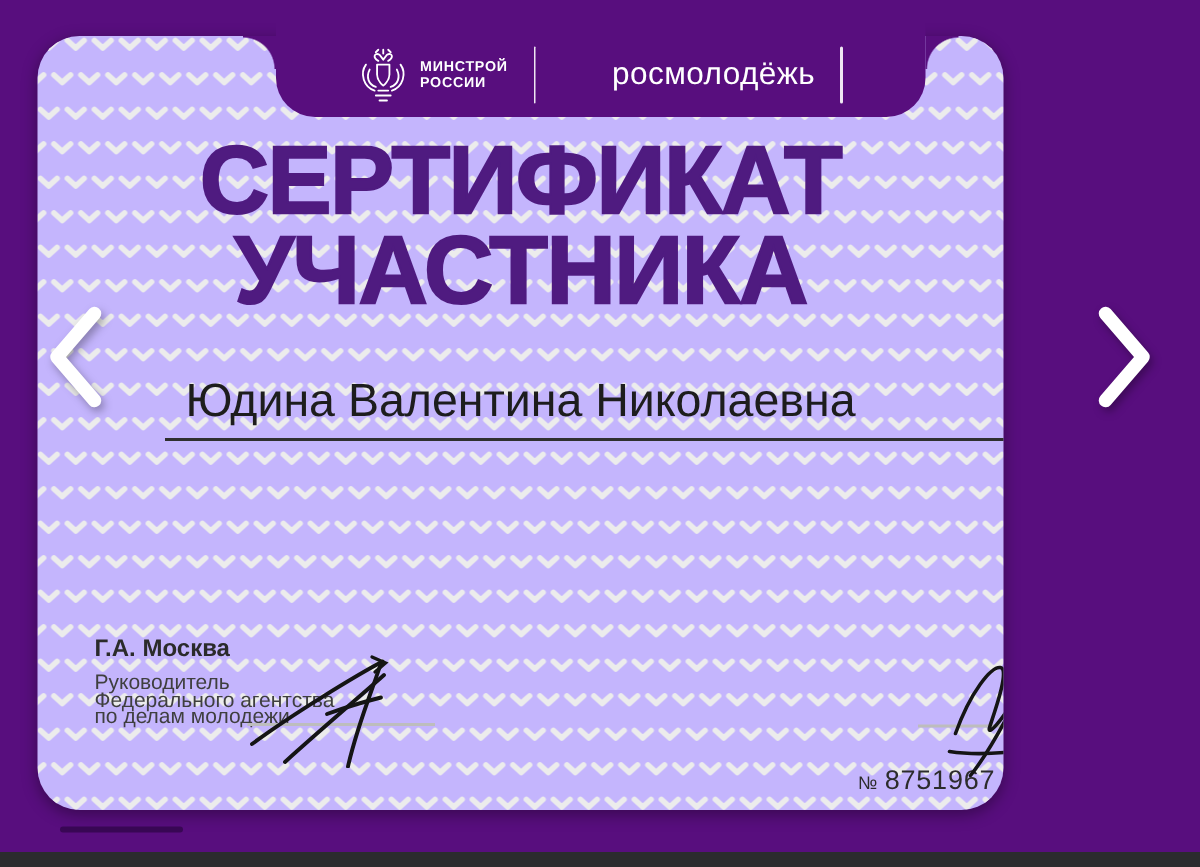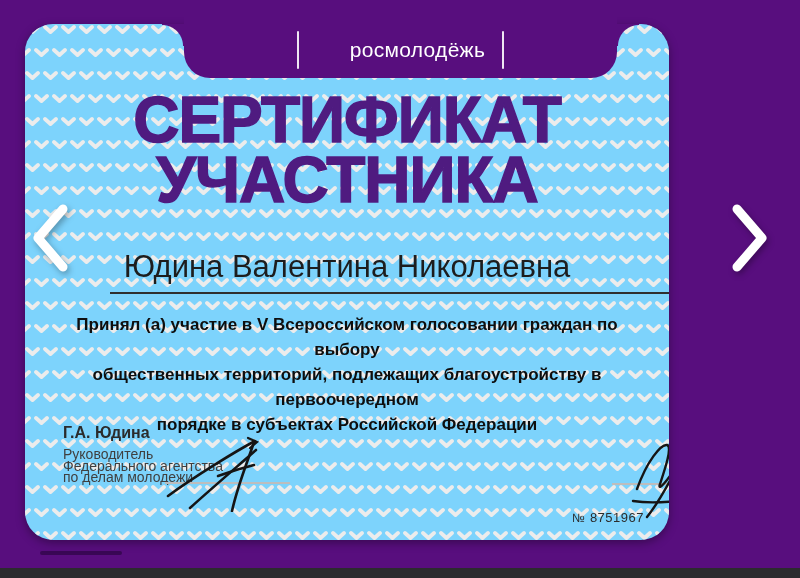--- a/index.html
+++ b/index.html
@@ -9,21 +9,21 @@
     --footer-purple:#70208f;
     --dark-bar:#2b2b2e;
     --pattern-gray:#ececec;
   }
   *{margin:0;padding:0;box-sizing:border-box;}
   html,body{width:800px;height:578px;overflow:hidden;}
   body{font-family:"Liberation Sans","DejaVu Sans",sans-serif;}
   .stage{position:relative;width:800px;height:578px;background:var(--brand-purple);overflow:hidden;}
 
   
-  .card{position:absolute;left:25px;top:24px;width:644px;height:516px;background:#7dd3fc;
+  .card{position:absolute;left:25px;top:24px;width:644px;height:516px;background:#c4b5fd;
         border-radius:28px;box-shadow:0 3px 10px rgba(0,0,0,.35);overflow:hidden;}
   .pattern-svg{position:absolute;left:0;top:0;width:100%;height:100%;}
 
   
   .tab{position:absolute;left:184px;top:0;width:433px;height:78px;background:var(--brand-purple);
        border-radius:0 0 26px 26px;display:flex;align-items:center;justify-content:center;
        gap:17px;padding-top:22px;z-index:4;}
   .fillet{position:absolute;top:24px;width:22px;height:22px;z-index:4;}
   .fillet-l{left:162px;background:radial-gradient(circle 22px at 0% 100%, transparent 0 20.5px, var(--brand-purple) 21.5px);}
   .fillet-r{left:617px;background:radial-gradient(circle 22px at 100% 100%, transparent 0 20.5px, var(--brand-purple) 21.5px);}
@@ -54,21 +54,21 @@
   .sig-line-r{left:587px;top:459px;width:126px;}
   .scribble{position:absolute;z-index:2;}
   .scribble-l{left:135px;top:388px;}
   .scribble-r{left:578px;top:385px;}
 
   
   .footer-city{position:absolute;top:493px;left:0;right:0;text-align:center;font-size:11.5px;
                font-weight:700;color:var(--footer-purple);}
   .cert-number{position:absolute;top:486px;left:547px;display:flex;align-items:baseline;gap:5px;color:#2c2c2c;}
   .cert-number .no-sign{font-size:12px;}
-  .cert-number .no-value{font-size:13px;letter-spacing:.5px;}
+  .cert-number .no-value{font-size:18px;letter-spacing:.5px;}
 
   
   .nav-arrow{position:absolute;z-index:6;filter:drop-shadow(2px 3px 3px rgba(0,0,0,.30));cursor:pointer;}
   .nav-prev{left:27px;top:202px;}
   .nav-next{left:727px;top:202px;}
   .scroll-indicator{position:absolute;left:40px;top:551px;width:82px;height:4px;border-radius:2px;
                     background:rgba(20,0,35,.45);z-index:3;}
   .bottom-bar{position:absolute;left:0;bottom:0;width:100%;height:10px;background:var(--dark-bar);z-index:7;}
 </style>
 </head>
@@ -89,26 +89,23 @@
     </svg>
 
     <div class="title">
       <div>СЕРТИФИКАТ</div>
       <div>УЧАСТНИКА</div>
     </div>
 
     <div class="name">Юдина Валентина Николаевна</div>
     <div class="name-underline"></div>
 
-    <div class="description">Принял (а) участие в V Всероссийском голосовании граждан по выбору
-общественных территорий, подлежащих благоустройству в первоочередном
-порядке в субъектах Российской Федерации</div>
 
     <div class="sig-block sig-left">
-      <div class="sig-name">Г.А. Юдина</div>
+      <div class="sig-name">Г.А. Москва</div>
       <div class="sig-title">Руководитель
 Федерального агентства
 по делам молодежи</div>
     </div>
     <div class="sig-line sig-line-l"></div>
     <svg class="scribble scribble-l" xmlns="http://www.w3.org/2000/svg" width="105" height="100">
       <g fill="none" stroke="#151515" stroke-width="2.6" stroke-linecap="round">
         <path d="M8 84 C35 64 78 38 95 29"></path>
         <path d="M30 96 C52 76 86 47 96 38"></path>
         <path d="M72 99 C78 72 89 46 94 30"></path>
@@ -131,20 +128,36 @@
 
     <div class="cert-number">
       <span class="no-sign">№</span>
       <span class="no-value">8751967</span>
     </div>
   </div>
 
   <div class="fillet fillet-l"></div>
   <div class="fillet fillet-r"></div>
   <div class="tab">
+    <div class="ministry">
+      <svg xmlns="http://www.w3.org/2000/svg" width="33" height="37" viewBox="0 0 40 44">
+        <g fill="none" stroke="#ffffff" stroke-width="1.5" stroke-linecap="round" stroke-linejoin="round">
+          <path d="M6 13 C1 20 4 31 13 34 M34 13 C39 20 36 31 27 34"></path>
+          <path d="M9 17 C6 23 8 29 14 31 M31 17 C34 23 32 29 26 31"></path>
+          <path d="M16 10 C11 7 13 3 17 5 L20 9 L23 5 C27 3 29 7 24 10"></path>
+          <path d="M14 3 l2 -2 M26 3 l-2 -2 M20 4 l0 -3"></path>
+          <path d="M15 13 h10 v8 c0 5 -5 9 -5 9 s-5 -4 -5 -9 z"></path>
+          <path d="M16 34 h8 M14 38 h12 M17 42 h6"></path>
+        </g>
+      </svg>
+      <div class="ministry-text">
+        <div>МИНСТРОЙ</div>
+        <div>РОССИИ</div>
+      </div>
+    </div>
     <div class="logo-divider"></div>
     <div class="rosmol">росмолодёжь</div>
     <div class="logo-divider"></div>
   </div>
 
   <svg class="nav-arrow nav-prev" xmlns="http://www.w3.org/2000/svg" width="46" height="72">
     <polyline points="36,7 11,36 36,65" fill="none" stroke="#ffffff" stroke-width="9" stroke-linecap="round" stroke-linejoin="round"></polyline>
   </svg>
   <svg class="nav-arrow nav-next" xmlns="http://www.w3.org/2000/svg" width="46" height="72">
     <polyline points="10,7 35,36 10,65" fill="none" stroke="#ffffff" stroke-width="9" stroke-linecap="round" stroke-linejoin="round"></polyline>

